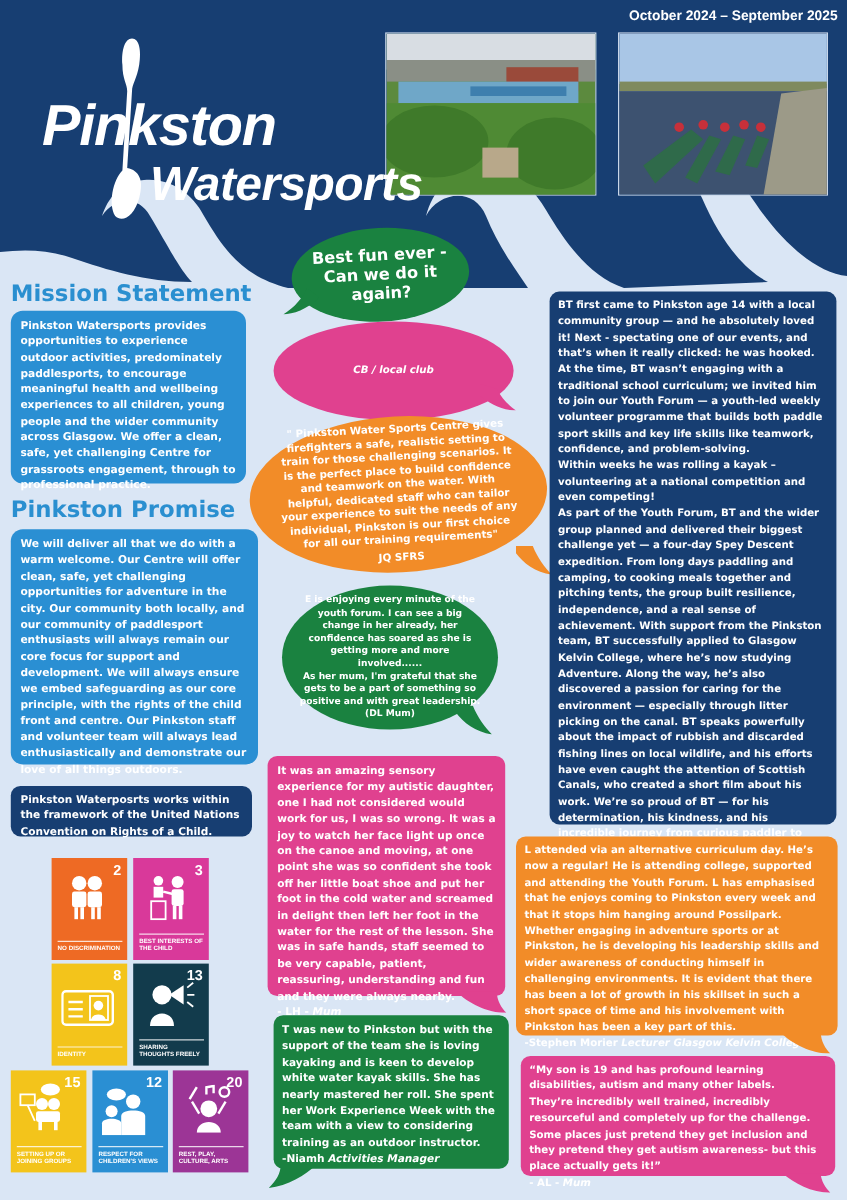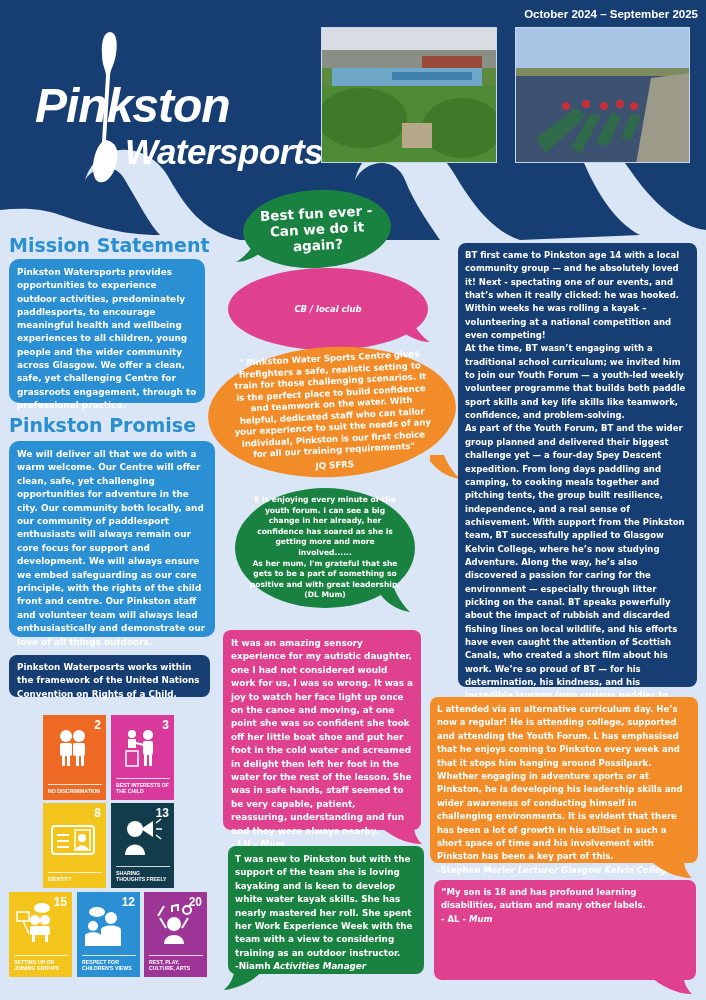--- a/index.html
+++ b/index.html
@@ -6,21 +6,21 @@
   html, body { width: 706px; height: 1000px; overflow: hidden; }
   body { background: #dae6f5; font-family: "DejaVu Sans", "Liberation Sans", sans-serif; position: relative; }
   .header { position: absolute; left: 0; top: 0; width: 706px; height: 240px; }
   .header svg.bg { position: absolute; left: 0; top: 0; }
   .date { position: absolute; right: 8px; top: 8px; color: #fff; font-weight: bold; font-size: 11.5px; font-family: "Liberation Sans", sans-serif; }
   .photo { position: absolute; top: 27px; border: 1px solid #c9d6e8; overflow: hidden; }
   .photo1 { left: 321px; width: 176px; height: 136px; }
   .photo2 { left: 515px; width: 175px; height: 136px; }
   .logo { position: absolute; left: 30px; top: 30px; width: 270px; height: 160px; }
   .logo .l1 { position: absolute; left: 5px; top: 48px; font-size: 48px; font-style: italic; font-weight: bold; color: #fff; letter-spacing: -1px; font-family: "Liberation Sans", sans-serif; }
-  .logo .l2 { position: absolute; left: 95px; top: 102px; font-size: 35px; font-style: italic; font-weight: bold; color: #fff; letter-spacing: -0.5px; font-family: "Liberation Sans", sans-serif; }
+  .logo .l2 { position: absolute; left: 95px; top: 102px; font-size: 40px; font-style: italic; font-weight: bold; color: #fff; letter-spacing: -0.5px; font-family: "Liberation Sans", sans-serif; }
   .logo svg { position: absolute; left: 60px; top: 0; }
 
   .h2 { position: absolute; color: #2a8fd0; font-weight: bold; font-size: 19px; font-family: "DejaVu Sans", sans-serif; }
   .box { position: absolute; color: #fff; font-weight: bold; font-family: "DejaVu Sans", sans-serif; border-radius: 10px; }
   .blue { background: #2a8fd3; }
   .navy { background: #173e72; }
   .pink { background: #e0418f; }
   .green { background: #1a8240; }
   .orange { background: #f28c28; }
   .mission { left: 9px; top: 259px; width: 196px; height: 144px; padding: 7px 8px; font-size: 8.9px; line-height: 13.3px; }
@@ -266,32 +266,33 @@
 <div class="box green tn">
   <span>T was new to Pinkston but with the support of the team she is loving kayaking and is keen to develop white water kayak skills.  She has nearly mastered her roll.  She spent her Work Experience Week with the team with a view to considering training as an outdoor instructor.</span><br>
   <span>-Niamh </span><span class="it">Activities Manager</span>
 </div>
 <svg class="tail" style="left:224px; top:970px;" width="40" height="20" viewBox="0 0 40 20">
     <path d="M10,0 L40,0 C30,10 16,18 0,20 C6,14 10,8 10,0 Z" fill="#1a8240"></path>
   </svg>
 
 <div class="box navy bt">
   <span class="line">BT first came to Pinkston age 14 with a local community group — and he absolutely loved it! Next - spectating one of our events, and that’s when it really clicked: he was hooked.</span>
+  <span class="line">At the time, BT wasn’t engaging with a traditional school curriculum; we invited him to join our Youth Forum — a youth-led weekly volunteer programme that builds both paddle sport skills and key life skills like teamwork, confidence, and problem-solving.</span>
   <span class="line">Within weeks he was rolling a kayak – volunteering at a national competition and even competing!</span>
-  <span class="line">At the time, BT wasn’t engaging with a traditional school curriculum; we invited him to join our Youth Forum — a youth-led weekly volunteer programme that builds both paddle sport skills and key life skills like teamwork, confidence, and problem-solving.</span>
   <span class="line">As part of the Youth Forum, BT and the wider group planned and delivered their biggest challenge yet — a four-day Spey Descent expedition. From long days paddling and camping, to cooking meals together and pitching tents, the group built resilience, independence, and a real sense of achievement. With support from the Pinkston team, BT successfully applied to Glasgow Kelvin College, where he’s now studying Adventure. Along the way, he’s also discovered a passion for caring for the environment — especially through litter picking on the canal. BT speaks powerfully about the impact of rubbish and discarded fishing lines on local wildlife, and his efforts have even caught the attention of Scottish Canals, who created a short film about his work. We’re so proud of BT — for his determination, his kindness, and his incredible journey from curious paddler to confident adventurer.</span>
 </div>
 
 <div class="box orange ltext">
   <span>L attended via an alternative curriculum day.  He’s now a regular!  He is attending college, supported and attending the Youth Forum. L has emphasised that he enjoys coming to Pinkston every week and that it stops him hanging around Possilpark. Whether engaging in adventure sports or at Pinkston, he is developing his leadership skills and wider awareness of conducting himself in challenging environments. It is evident that there has been a lot of growth in his skillset in such a short space of time and his involvement with Pinkston has been a key part of this.</span><br>
   <span>-Stephen Morier </span><span class="it">Lecturer Glasgow Kelvin College</span>
 </div>
 <svg class="tail" style="left:650px; top:860px;" width="42" height="18" viewBox="0 0 42 18">
     <path d="M0,0 L34,0 C34,8 38,14 42,18 C26,18 10,10 0,0 Z" fill="#f28c28"></path>
   </svg>
 
 <div class="box pink al">
-  <span class="line">“My son is 18 and has profound learning disabilities, autism and many other labels.</span>
+  <span class="line">“My son is 19 and has profound learning disabilities, autism and many other labels.</span>
+  <span class="line">They’re incredibly well trained, incredibly resourceful and completely up for the challenge. Some places just pretend they get inclusion and they pretend they get autism awareness- but this place actually gets it!”</span>
   <span>-  AL - </span><span class="it">Mum</span>
 </div>
 <svg class="tail" style="left:652px; top:978px;" width="40" height="16" viewBox="0 0 40 16">
     <path d="M0,0 L32,0 C32,6 36,12 40,16 C24,16 10,8 0,0 Z" fill="#e0418f"></path>
   </svg>
 
 </body></html>

